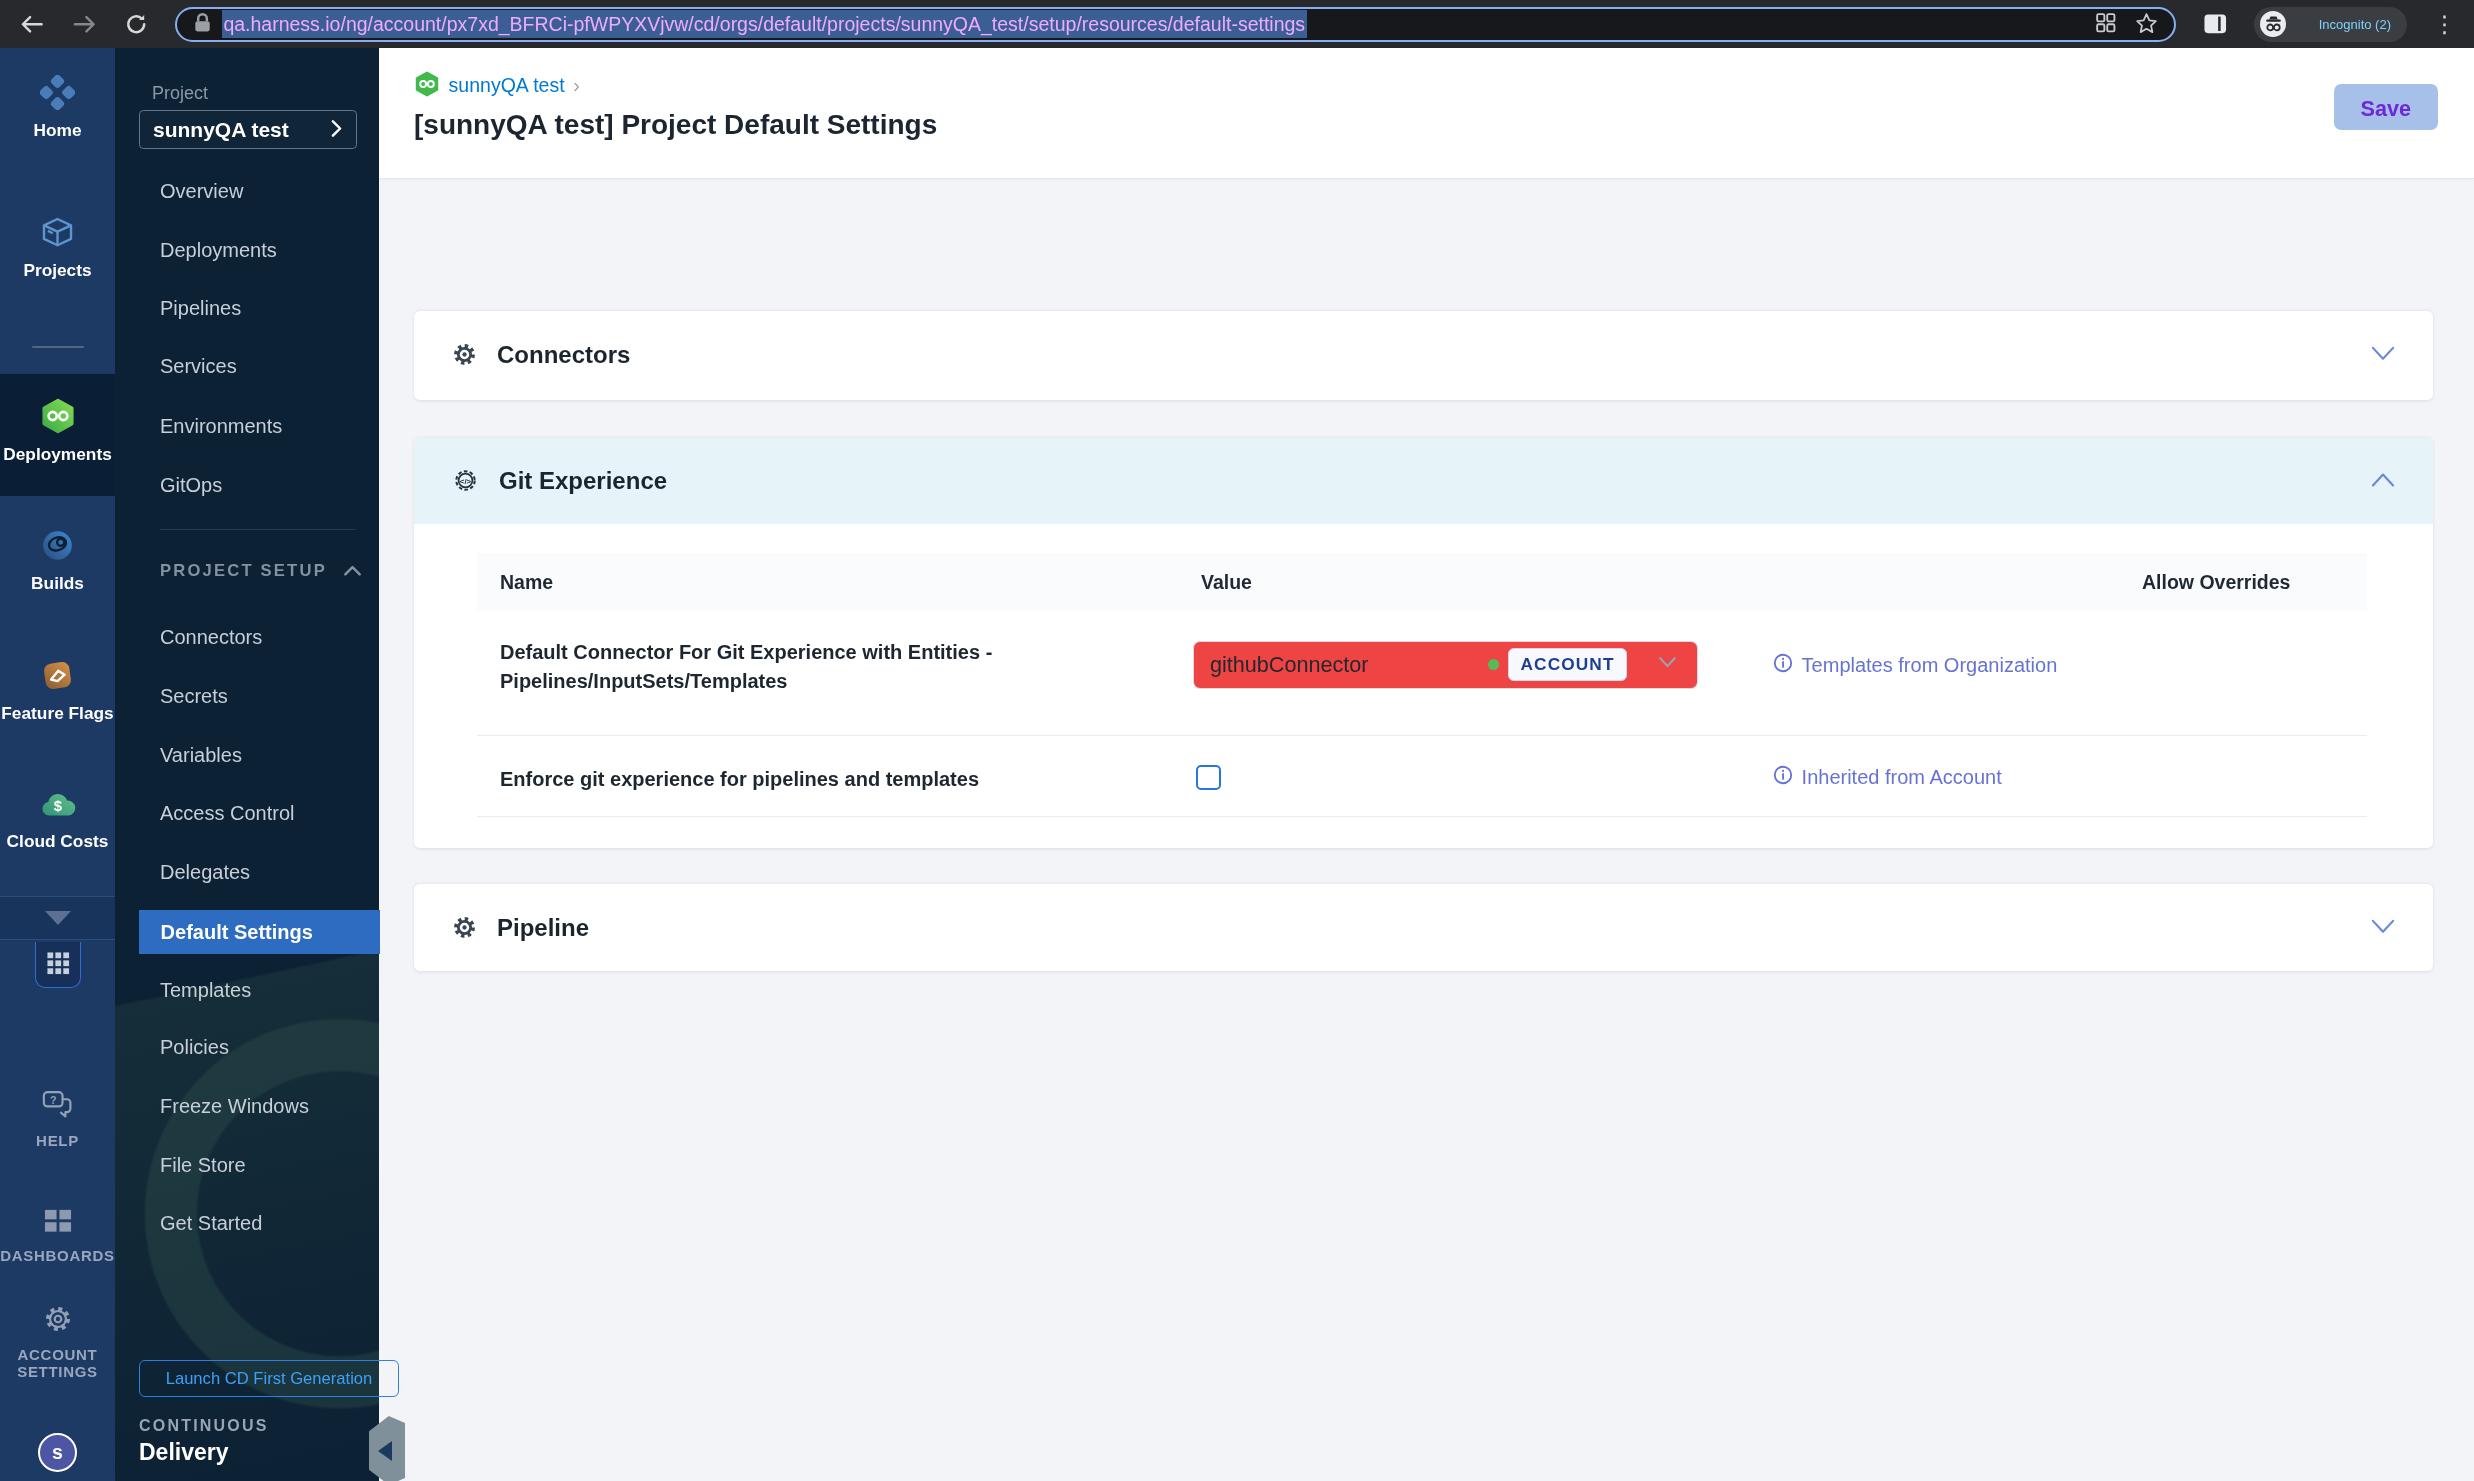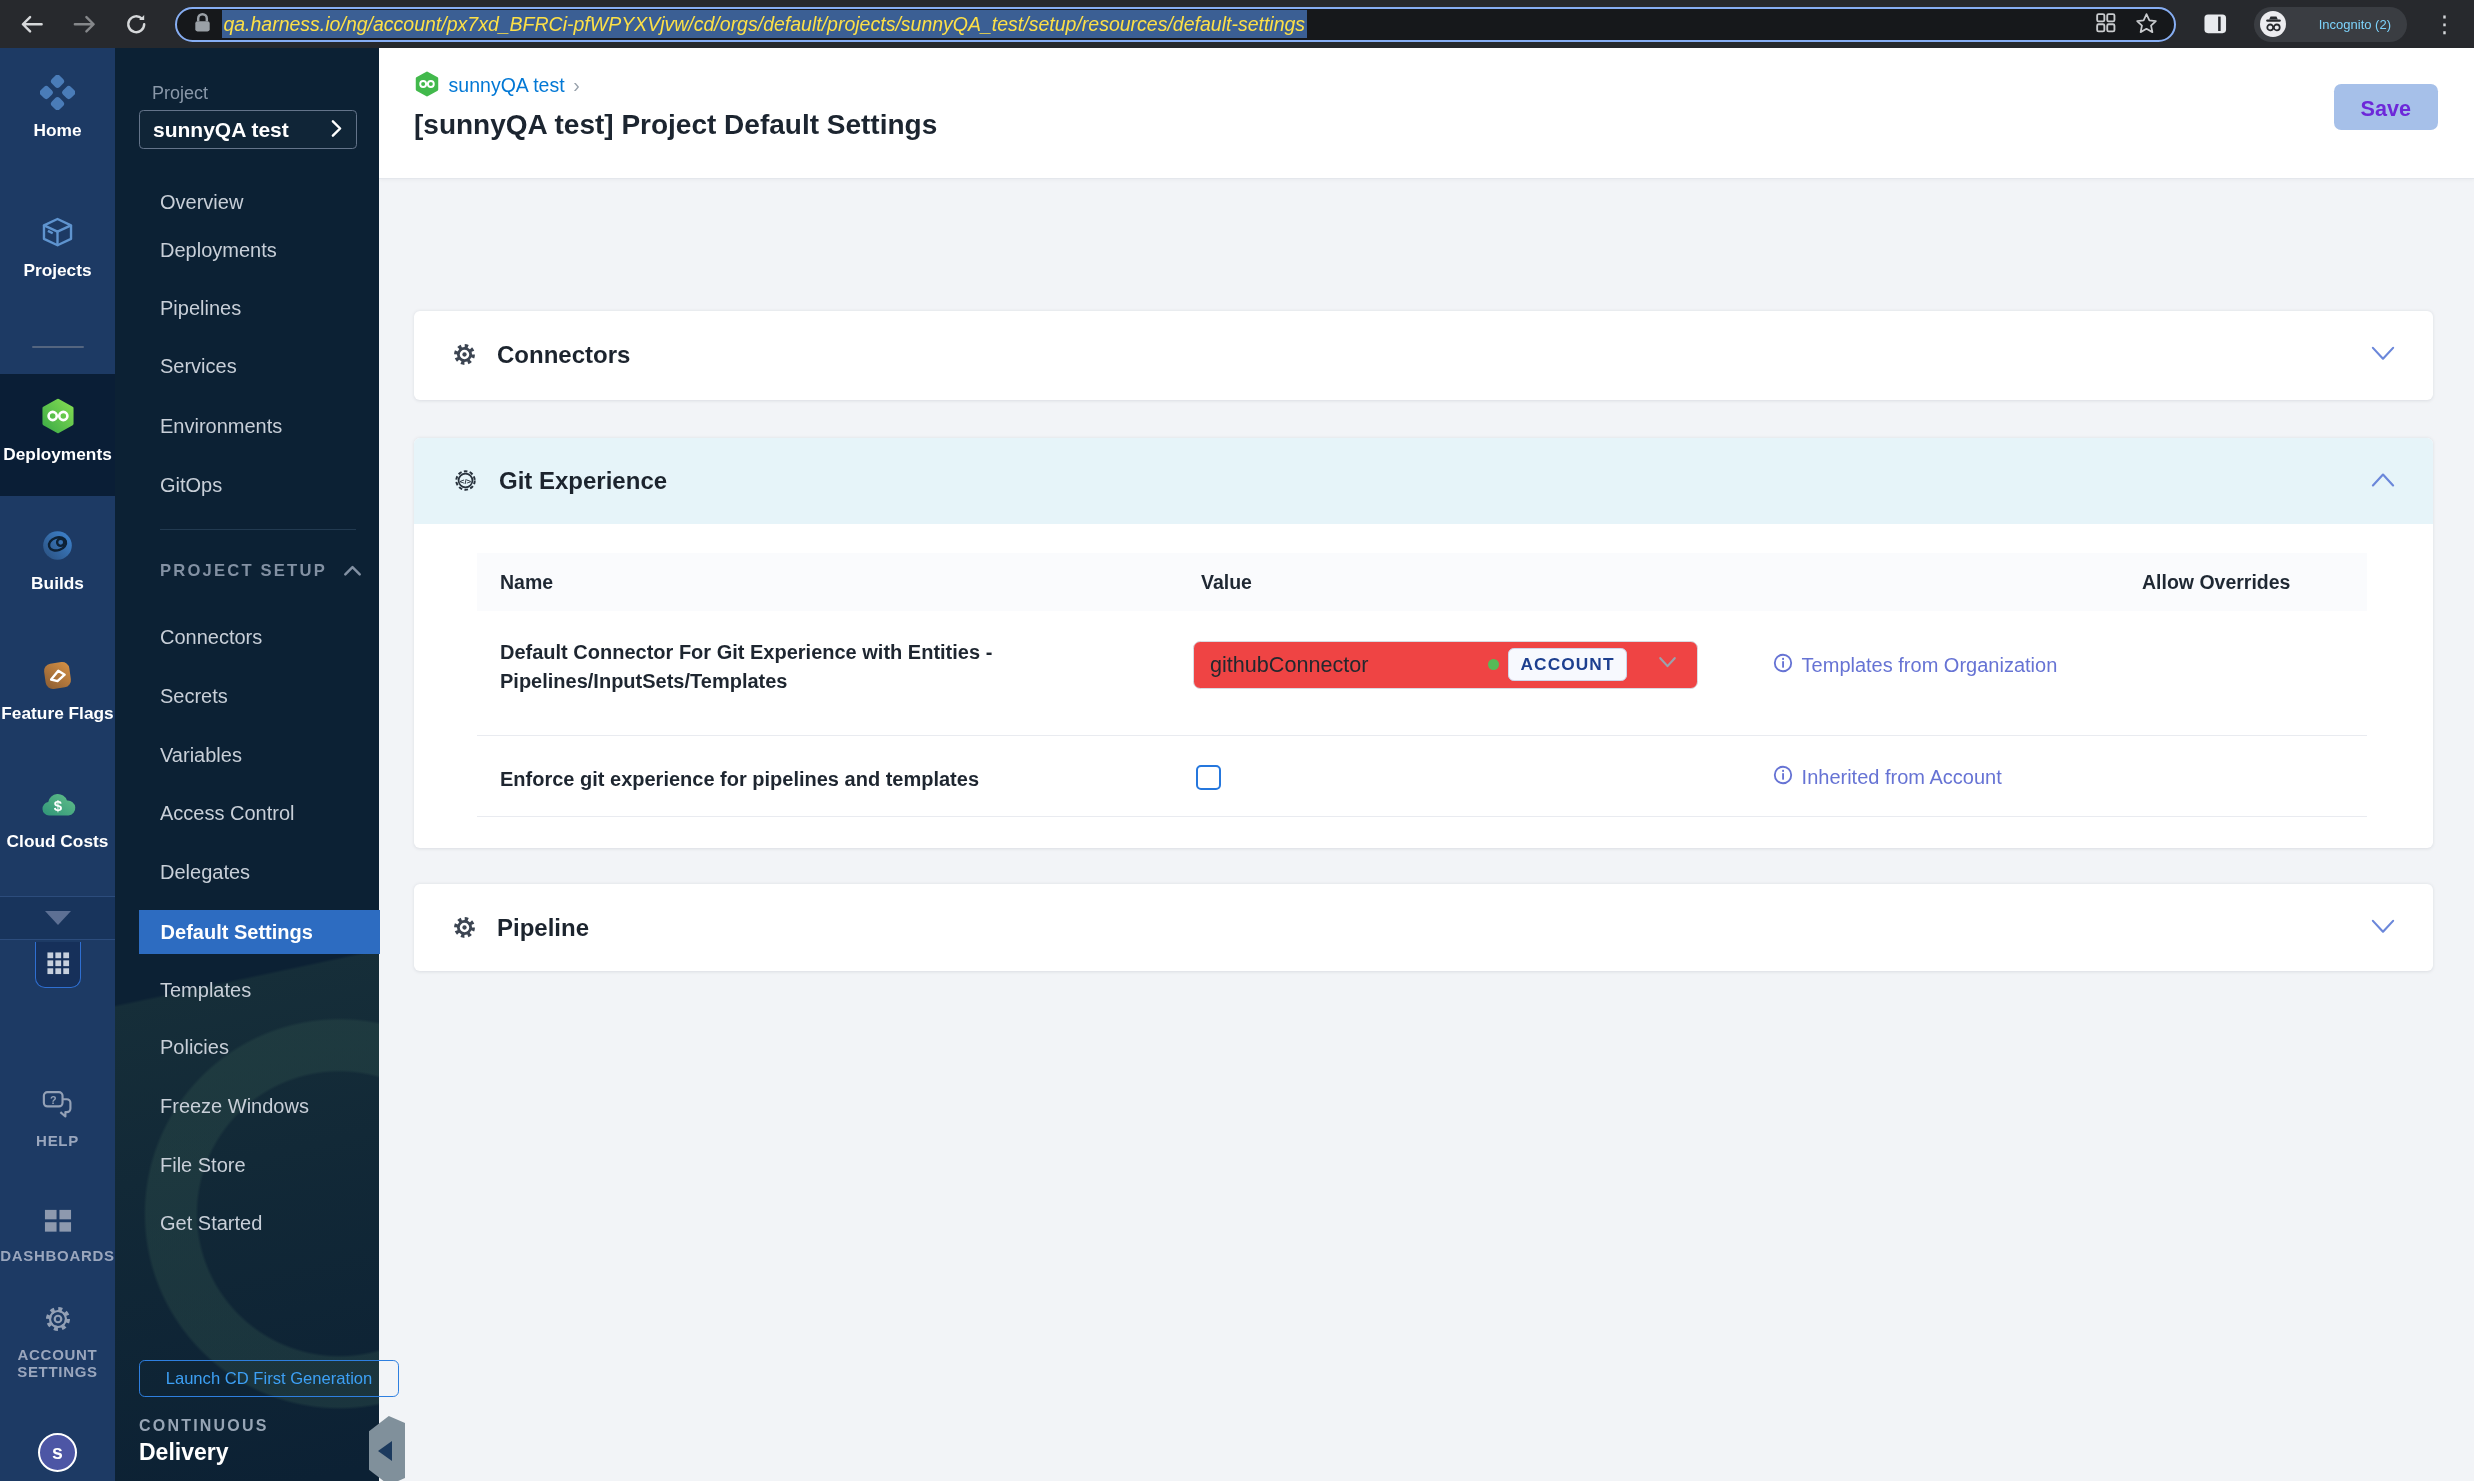--- a/index.html
+++ b/index.html
@@ -3,21 +3,21 @@
 <meta charset="utf-8">
 <style>
   html,body{margin:0;padding:0;background:#111;}
   *{box-sizing:border-box;font-family:"Liberation Sans",sans-serif;}
   #stage{position:relative;width:2475px;height:1482px;background:#f2f4f7;overflow:hidden;}
 
   
   .browser{position:absolute;top:0;left:0;width:2475px;height:48px;background:#27292d;display:flex;align-items:center;padding:0 19px;gap:26px;}
   .nav-ico{width:26px;height:26px;flex:0 0 auto;display:flex;align-items:center;justify-content:center;}
   .omnibox{flex:1;height:35px;background:#16181b;border:2.2px solid #87aef3;border-radius:19px;display:flex;align-items:center;padding:0 16px;gap:10px;min-width:0;}
-  .url-text{font-size:19.5px;color:#fde047;background:#3b5f94;padding:2.2px 1.4px;white-space:nowrap;overflow:hidden;font-style:italic;}
+  .url-text{font-size:19.5px;color:#f0abfc;background:#3b5f94;padding:2.2px 1.4px;white-space:nowrap;overflow:hidden;}
   .omni-right{display:flex;align-items:center;gap:19px;margin-left:auto;}
   .incog-pill{height:35px;background:#3a3d42;border-radius:17.3px;display:flex;align-items:center;gap:8.6px;padding:0 16px 0 5.8px;}
   .incog-circle{width:26px;height:26px;border-radius:50%;background:#ececef;display:flex;align-items:center;justify-content:center;}
   .incog-label{color:#7dd3fc;font-size:13px;white-space:nowrap;margin-left:24px;}
   .kebab{color:#d3d5d8;font-size:23px;line-height:1;}
 
   
   .app{position:absolute;top:48px;left:0;width:2475px;height:1434px;display:flex;}
 
   
@@ -318,21 +318,21 @@
       <div class="proj-label">Project</div>
       <div class="proj-select">
         <span class="name">sunnyQA test</span>
         <span>
           <svg width="13" height="19" viewBox="0 0 18 26">
               <polyline points="4,3 14,13 4,23" stroke="#fff" stroke-width="3.4" fill="none" stroke-linecap="round" stroke-linejoin="round"></polyline>
             </svg>
         </span>
       </div>
 
-      <div class="nav-item" style="top:134px">
+      <div class="nav-item" style="top:123px">
           <span>Overview</span>
         </div>
       <div class="nav-item" style="top:182px">
           <span>Deployments</span>
         </div>
       <div class="nav-item" style="top:240px">
           <span>Pipelines</span>
         </div>
       <div class="nav-item" style="top:298px">
           <span>Services</span>

